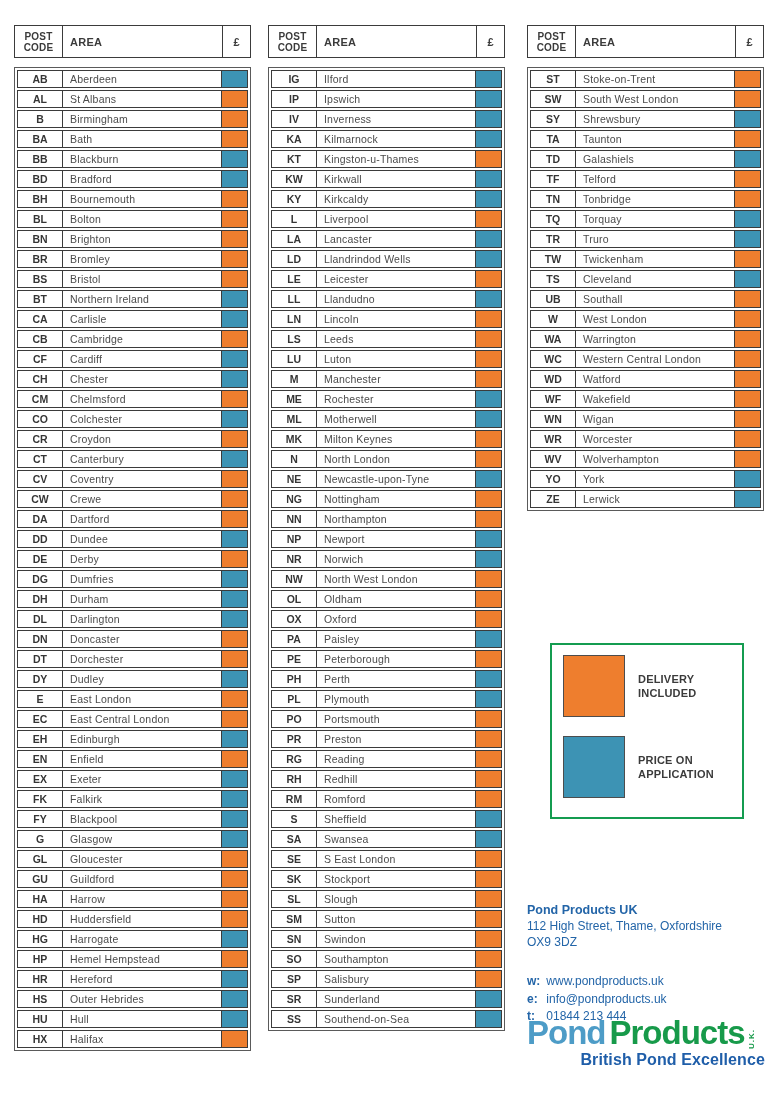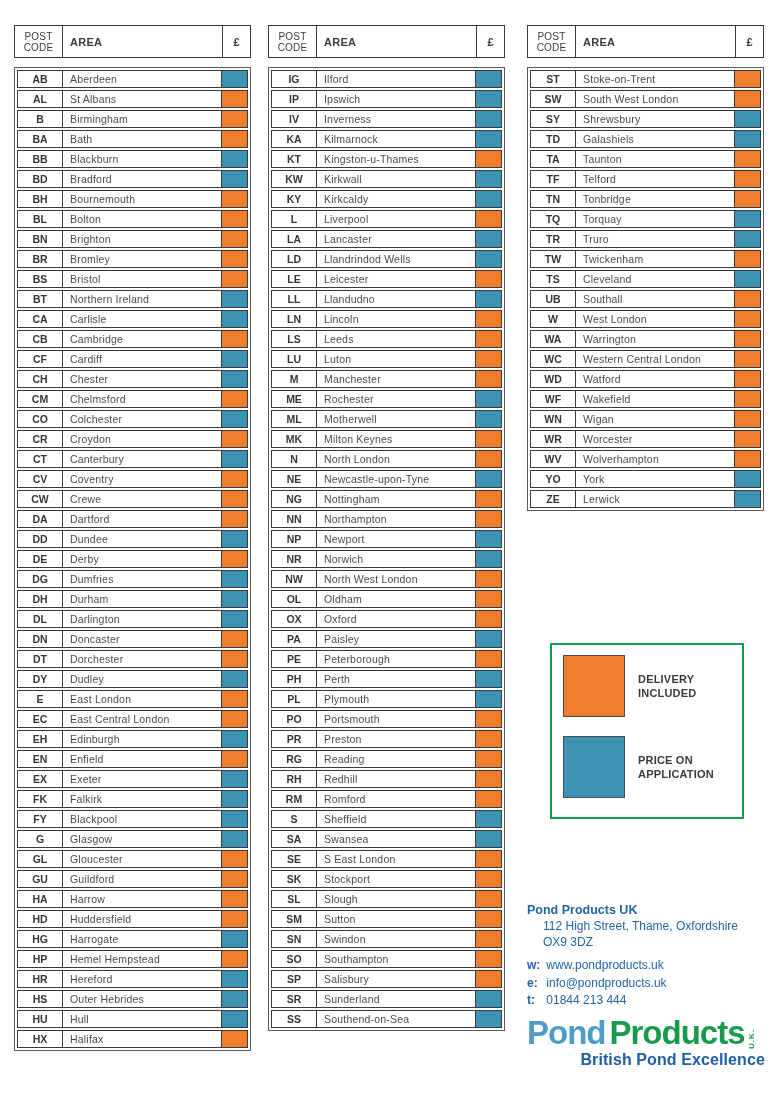--- a/index.html
+++ b/index.html
@@ -17,21 +17,21 @@
   .tcol.c3 { left: 527px; }
 
   .thead {
     display: flex; align-items: stretch;
     border: 1px solid #3b3b3b; height: 33px; margin-bottom: 9px;
     color: #3b3b3b;
   }
   .hc-code {
     width: 48px; border-right: 1px solid #3b3b3b;
     display: flex; flex-direction: column; justify-content: center; align-items: center;
-    font-weight: normal; font-size: 10px; line-height: 11px; letter-spacing: .2px;
+    font-weight: bold; font-size: 10px; line-height: 11px; letter-spacing: .2px;
   }
   .hc-area { flex: 1; display: flex; align-items: center; padding-left: 7px; font-weight: bold; font-size: 11px; letter-spacing: .3px; }
   .hc-price { width: 28px; border-left: 1px solid #3b3b3b; display: flex; align-items: center; justify-content: center; font-weight: bold; font-size: 11px; }
 
   .tbody { border: 1px solid #5a5a5a; padding: 2px; }
   .trow {
     display: flex; align-items: stretch;
     height: 18px; border: 1px solid #3b3b3b; margin-bottom: 2px;
     background: #fff;
   }
@@ -57,22 +57,22 @@
     padding: 10px 0 0 11px;
   }
   .legend-item { display: flex; align-items: center; margin-bottom: 19px; }
   .legend-swatch { width: 62px; height: 62px; border: 1px solid #4d4d4d; margin-right: 13px; flex: 0 0 auto; }
   .legend-swatch.included { background: var(--c-included, #EE7E2E); }
   .legend-swatch.poa { background: var(--c-poa, #3D93B4); }
   .legend-label { font-weight: bold; font-size: 11px; line-height: 14px; color: #3b3b3b; width: 92px; letter-spacing: .2px; }
 
   .footer { position: absolute; left: 527px; top: 902px; width: 252px; color: var(--c-footer, #2365A8); }
   .f-company { font-weight: bold; font-size: 12.5px; line-height: 16px; }
-  .f-line { font-size: 12px; line-height: 16px; margin-left: 16px; }
-  .f-contacts { margin-top: 7px; }
+  .f-line { font-size: 12px; line-height: 16px; }
+  .f-contacts { margin-top: 23px; }
   .f-contact { font-size: 12px; line-height: 17.5px; }
   .f-contact .pfx { font-weight: bold; display: inline-block; min-width: 16px; }
 
   .logo { position: absolute; left: 527px; top: 1016px; width: 246px; }
   .logo-row { display: flex; align-items: center; }
   .logo-word { font-weight: bold; font-size: 33px; line-height: 34px; letter-spacing: -1px; white-space: nowrap; }
   .logo-pond { color: var(--c-logo-pond, #4D9CC7); }
   .logo-products { color: var(--c-logo-products, #179A4A); margin-left: 4px; }
   .logo-uk {
     color: var(--c-logo-products, #179A4A);
@@ -621,28 +621,28 @@
           <div class="cell-code">SW</div>
           <div class="cell-area">South West London</div>
           <div class="cell-price included"></div>
         </div>
         <div class="trow">
           <div class="cell-code">SY</div>
           <div class="cell-area">Shrewsbury</div>
           <div class="cell-price poa"></div>
         </div>
         <div class="trow">
+          <div class="cell-code">TA</div>
+          <div class="cell-area">Taunton</div>
+          <div class="cell-price included"></div>
+        </div>
+        <div class="trow">
           <div class="cell-code">TD</div>
           <div class="cell-area">Galashiels</div>
           <div class="cell-price poa"></div>
-        </div>
-        <div class="trow">
-          <div class="cell-code">TA</div>
-          <div class="cell-area">Taunton</div>
-          <div class="cell-price included"></div>
         </div>
         <div class="trow">
           <div class="cell-code">TF</div>
           <div class="cell-area">Telford</div>
           <div class="cell-price included"></div>
         </div>
         <div class="trow">
           <div class="cell-code">TN</div>
           <div class="cell-area">Tonbridge</div>
           <div class="cell-price included"></div>

